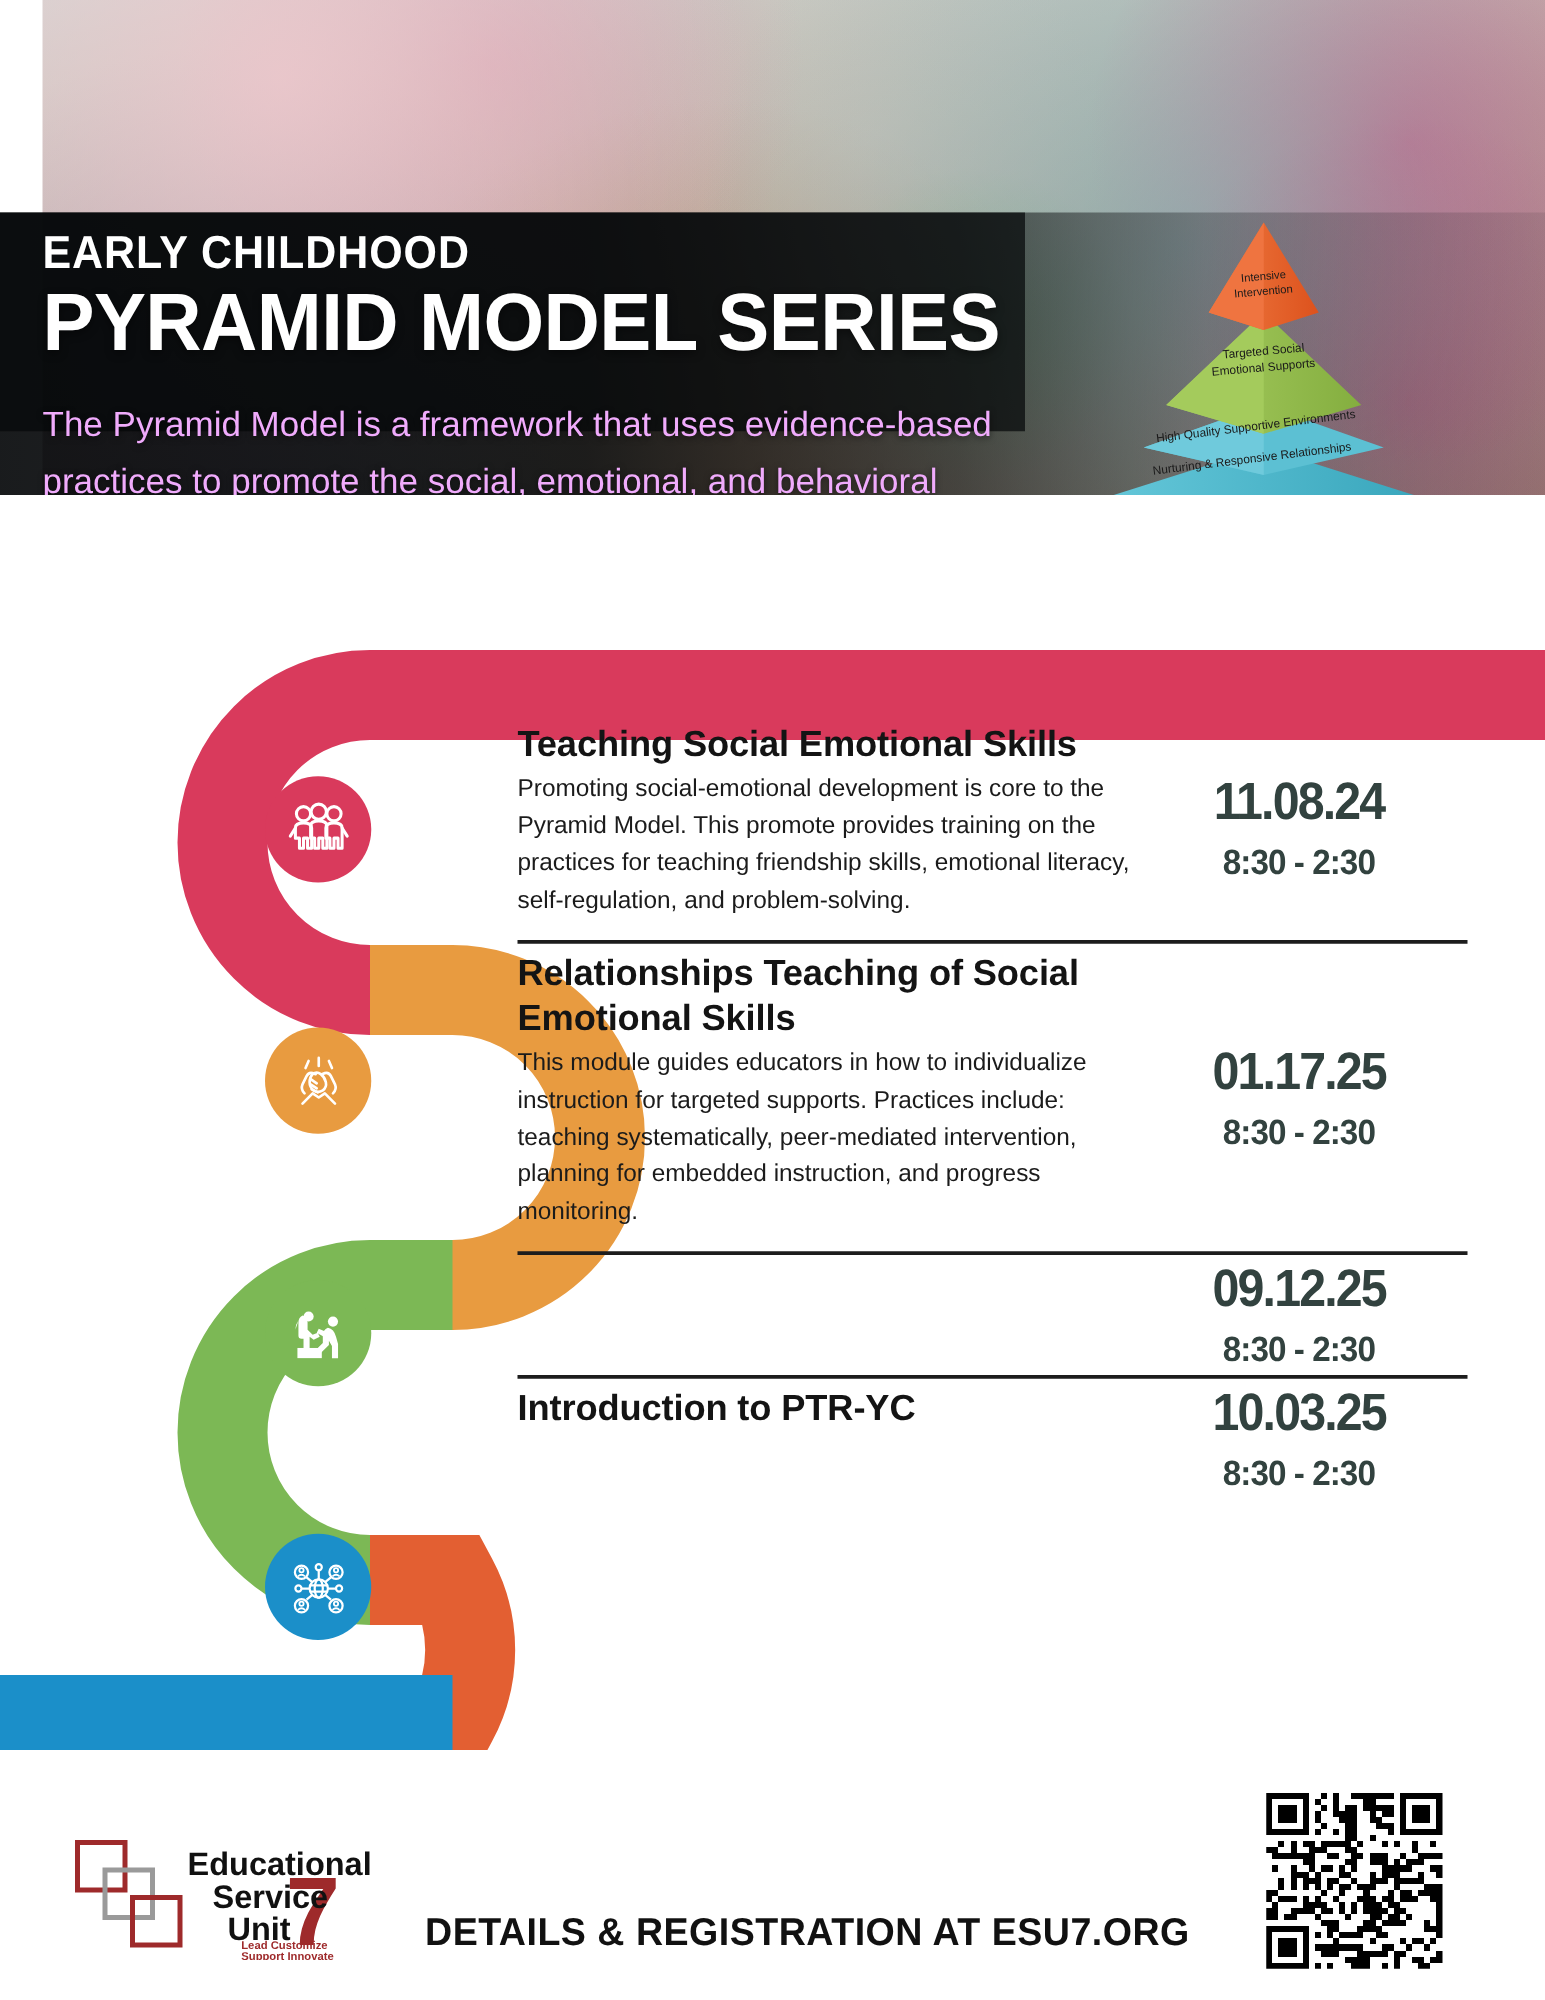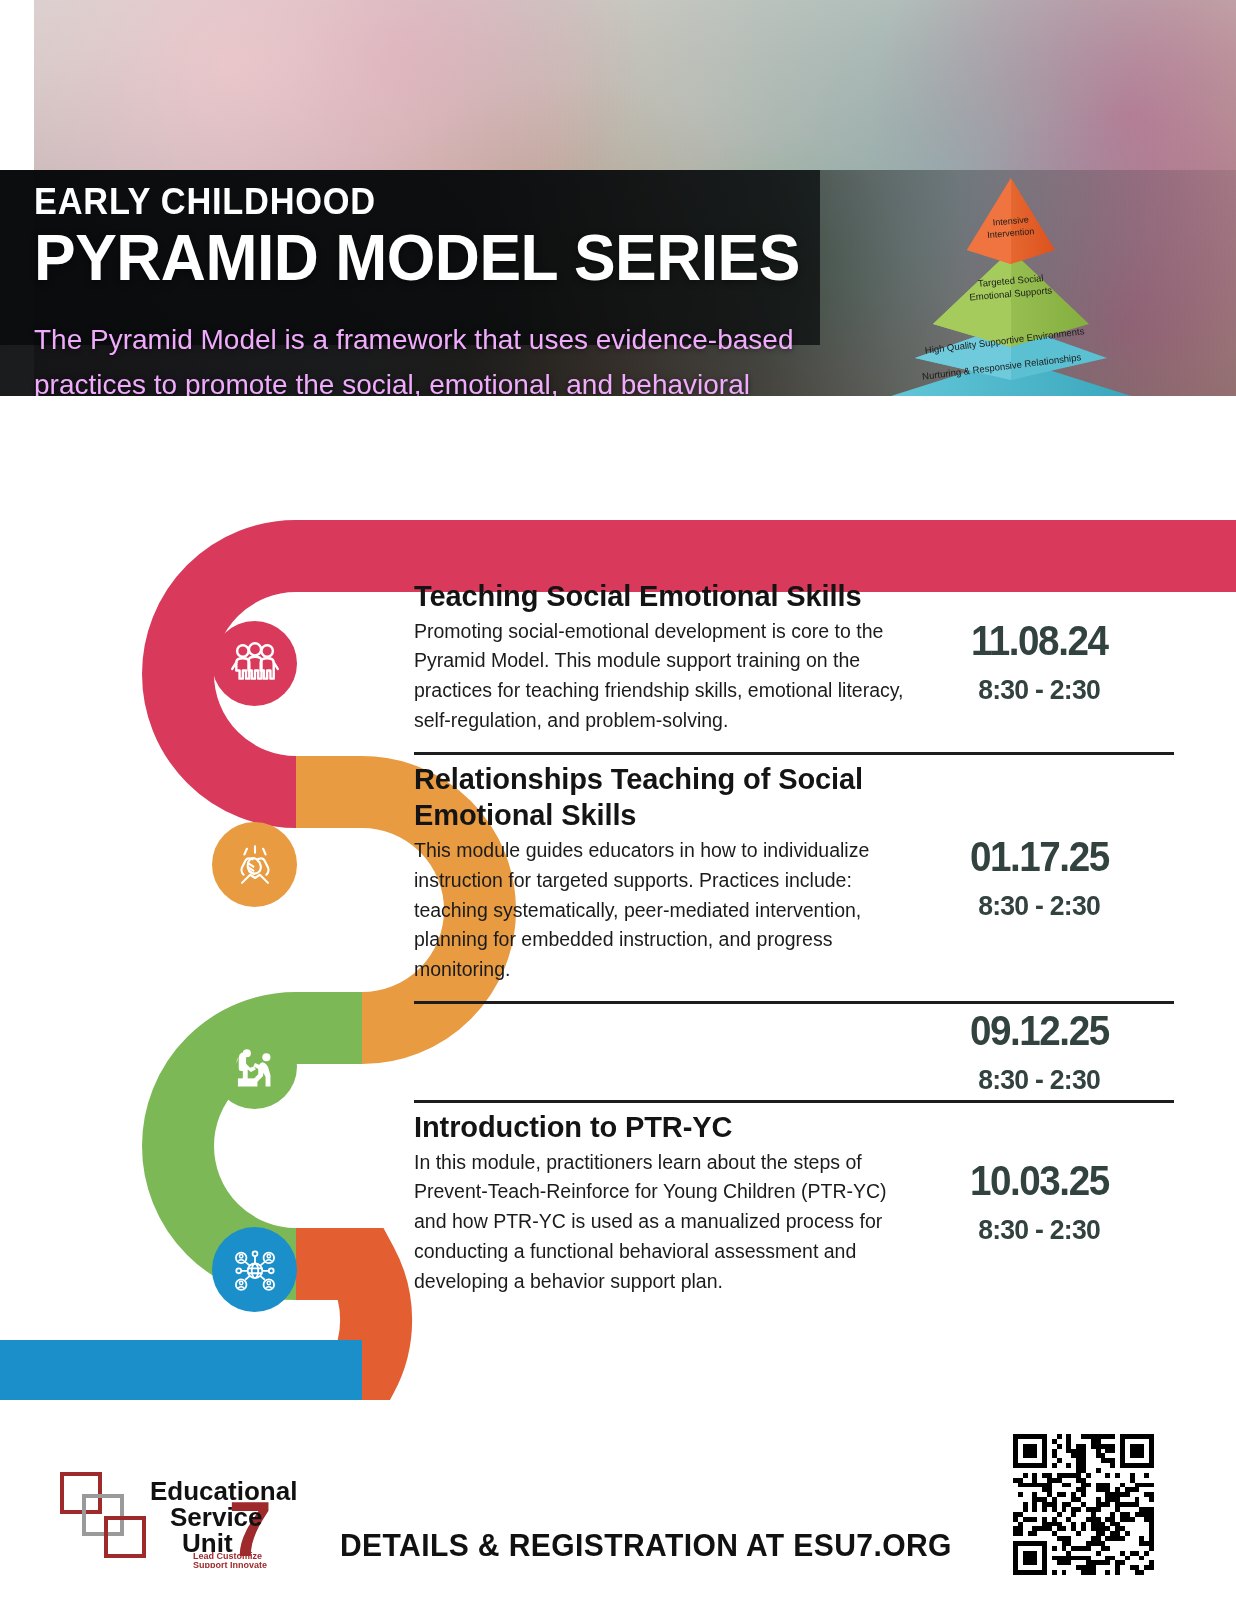--- a/index.html
+++ b/index.html
@@ -277,21 +277,21 @@
       </g>
     </g>
   </svg>
 </div>
 
 <div class="modules">
 
   <div class="module" id="mod1">
     <div class="mod-body">
       <div class="mod-title">Teaching Social Emotional Skills</div>
-      <div class="mod-desc">Promoting social-emotional development is core to the Pyramid Model. This module support training on the practices for teaching friendship skills, emotional literacy, self-regulation, and problem-solving.</div>
+      <div class="mod-desc">Promoting social-emotional development is core to the Pyramid Model. This promote provides training on the practices for teaching friendship skills, emotional literacy, self-regulation, and problem-solving.</div>
     </div>
     <div class="mod-when">
       <div class="mod-date">11.08.24</div>
       <div class="mod-time">8:30 - 2:30</div>
     </div>
   </div>
 
   <div class="module" id="mod2">
     <div class="mod-body">
       <div class="mod-title">Relationships Teaching of Social Emotional Skills</div>
@@ -308,21 +308,20 @@
     </div>
     <div class="mod-when">
       <div class="mod-date">09.12.25</div>
       <div class="mod-time">8:30 - 2:30</div>
     </div>
   </div>
 
   <div class="module" id="mod4">
     <div class="mod-body">
       <div class="mod-title">Introduction to PTR-YC</div>
-      <div class="mod-desc">In this module, practitioners learn about the steps of Prevent-Teach-Reinforce for Young Children (PTR-YC) and how PTR-YC is used as a manualized process for conducting a functional behavioral assessment and developing a behavior support plan.</div>
     </div>
     <div class="mod-when">
       <div class="mod-date">10.03.25</div>
       <div class="mod-time">8:30 - 2:30</div>
     </div>
   </div>
 
 </div>
 
 <div class="footer">

